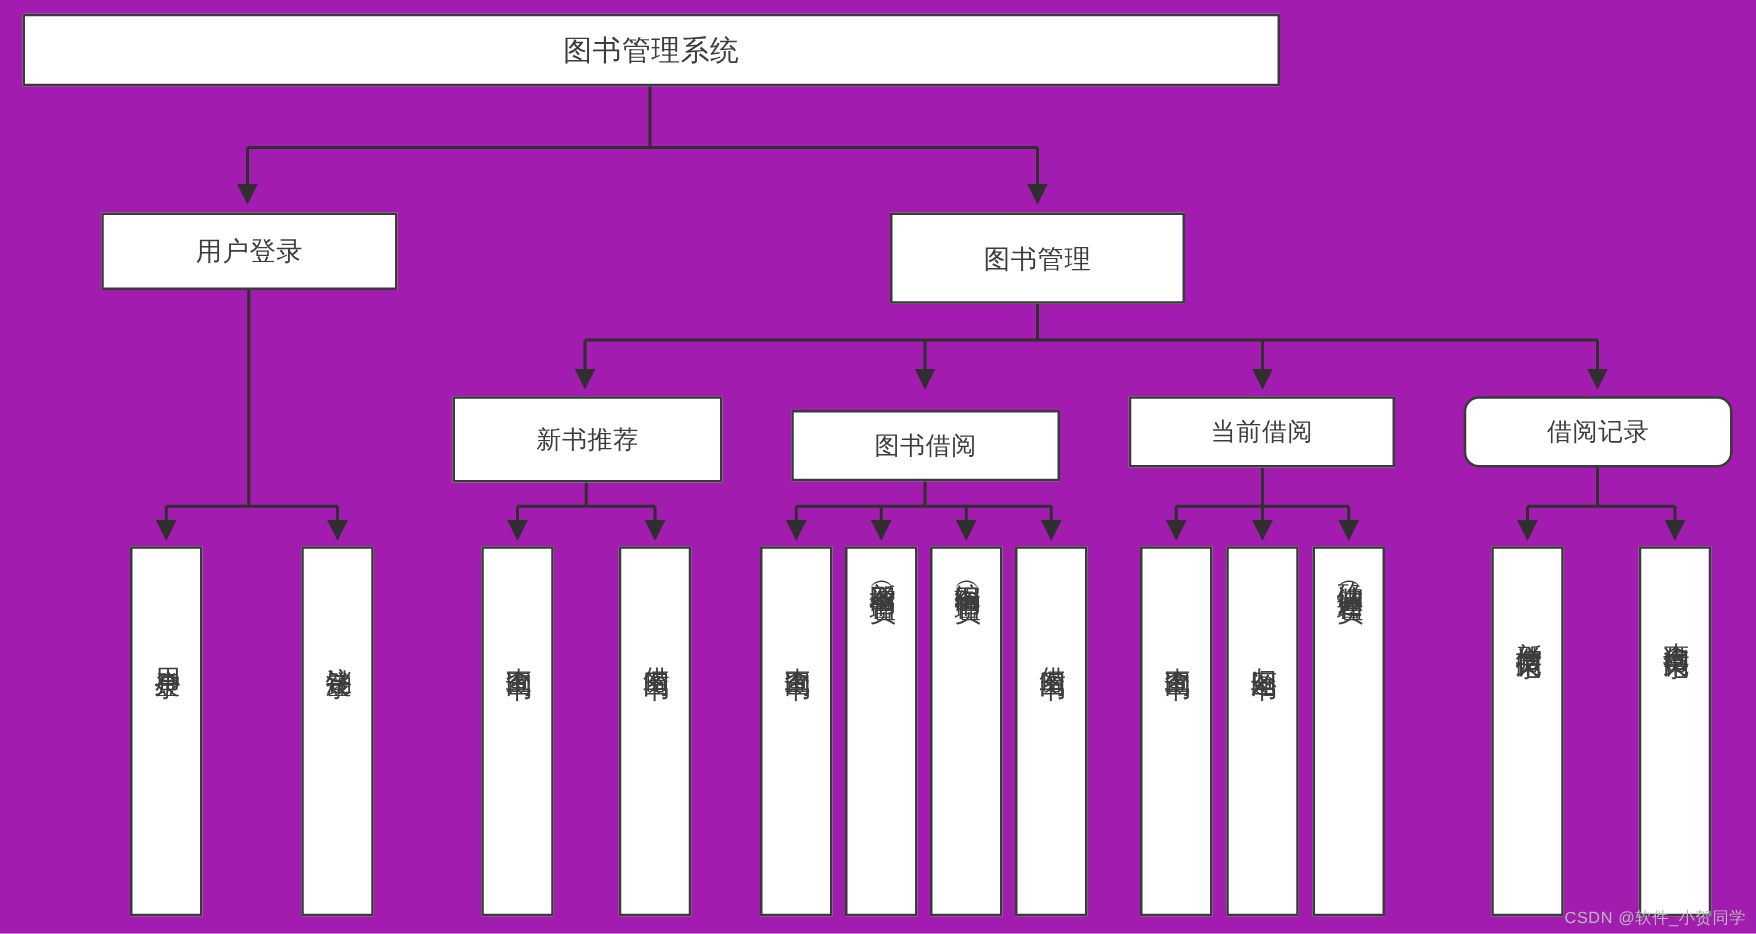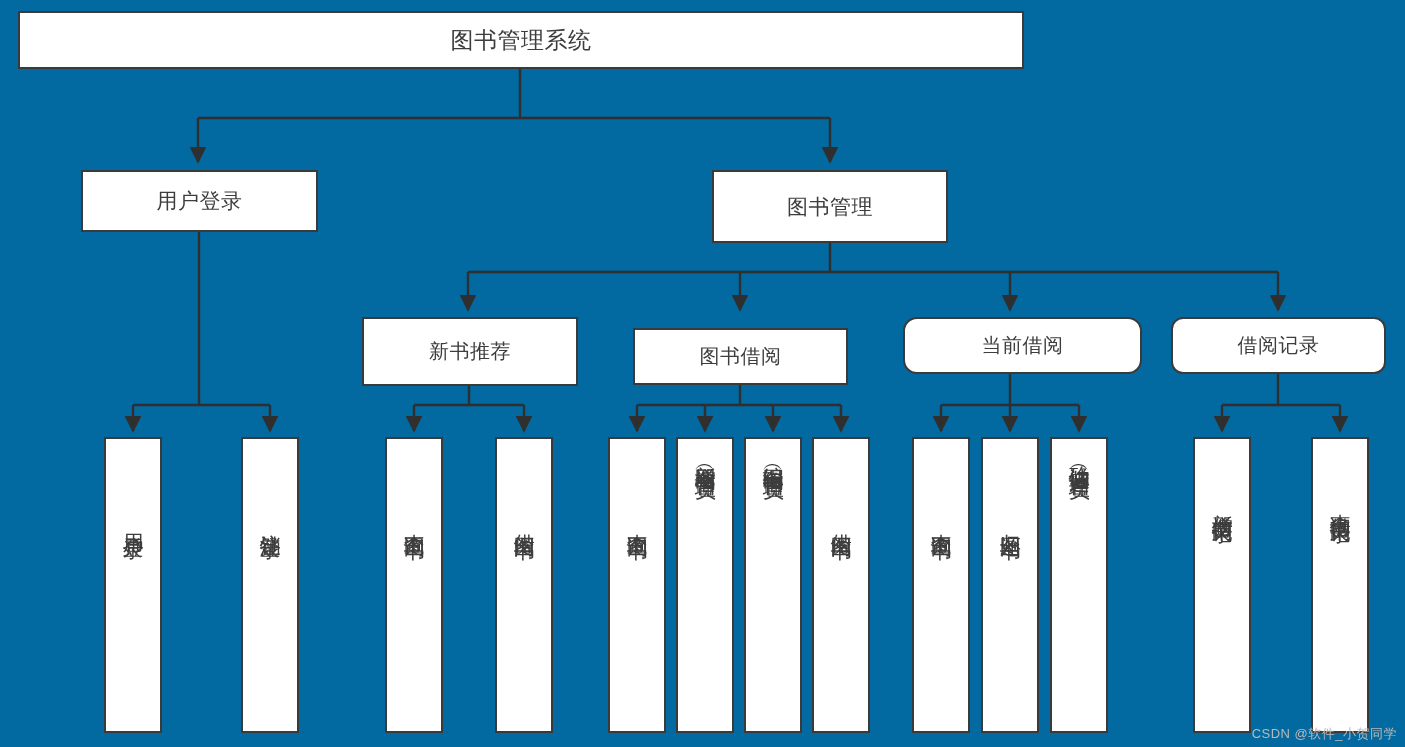--- a/index.html
+++ b/index.html
@@ -9,21 +9,21 @@
     background: #ffffff;
   }
   body {
     font-family: "Liberation Sans", "DejaVu Sans", sans-serif;
     color: #3d3d3d;
   }
   #canvas {
     position: relative;
     width: 1405px;
     height: 747px;
-    background: #0369a1;
+    background: #a21caf;
     overflow: hidden;
   }
   #edges {
     position: absolute;
     left: 0;
     top: 0;
     width: 1405px;
     height: 747px;
     pointer-events: none;
   }
@@ -151,21 +151,21 @@
   </div>
 
   <div class="node lvl2" style="left:362px; top:317px; width:216px; height:69px;text-align:center;">
     <span class="label">新书推荐</span>
   </div>
 
   <div class="node lvl2" style="left:633px; top:317px; width:215px; height:57px;margin-top:11px;">
     <span class="label">图书借阅</span>
   </div>
 
-  <div class="node lvl2" style="left:903px; top:317px; width:239px; height:57px;border-radius:14px;">
+  <div class="node lvl2" style="left:903px; top:317px; width:213px; height:57px;">
     <span class="label">当前借阅</span>
   </div>
 
   <div class="node lvl2" style="left:1171px; top:317px; width:215px; height:57px;border-radius:12px;">
     <span class="label">借阅记录</span>
   </div>
 
   <div class="node leaf mid" style="left:104px; top:437px; width:58px; height:296px;">
     <span class="label">用户登录</span>
   </div>

